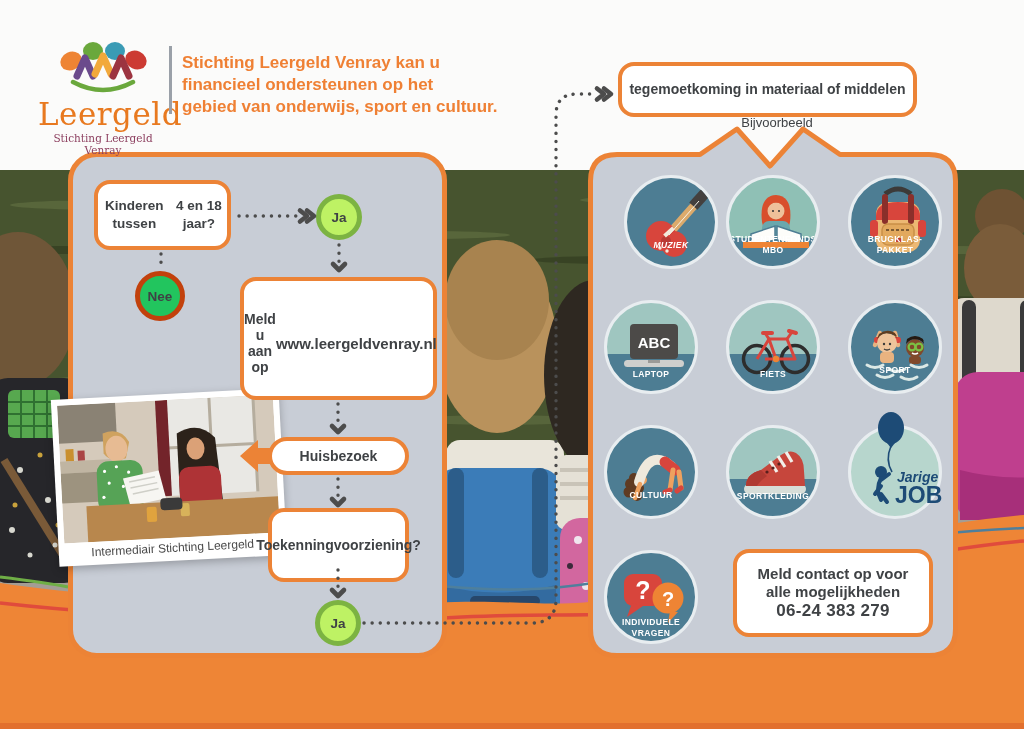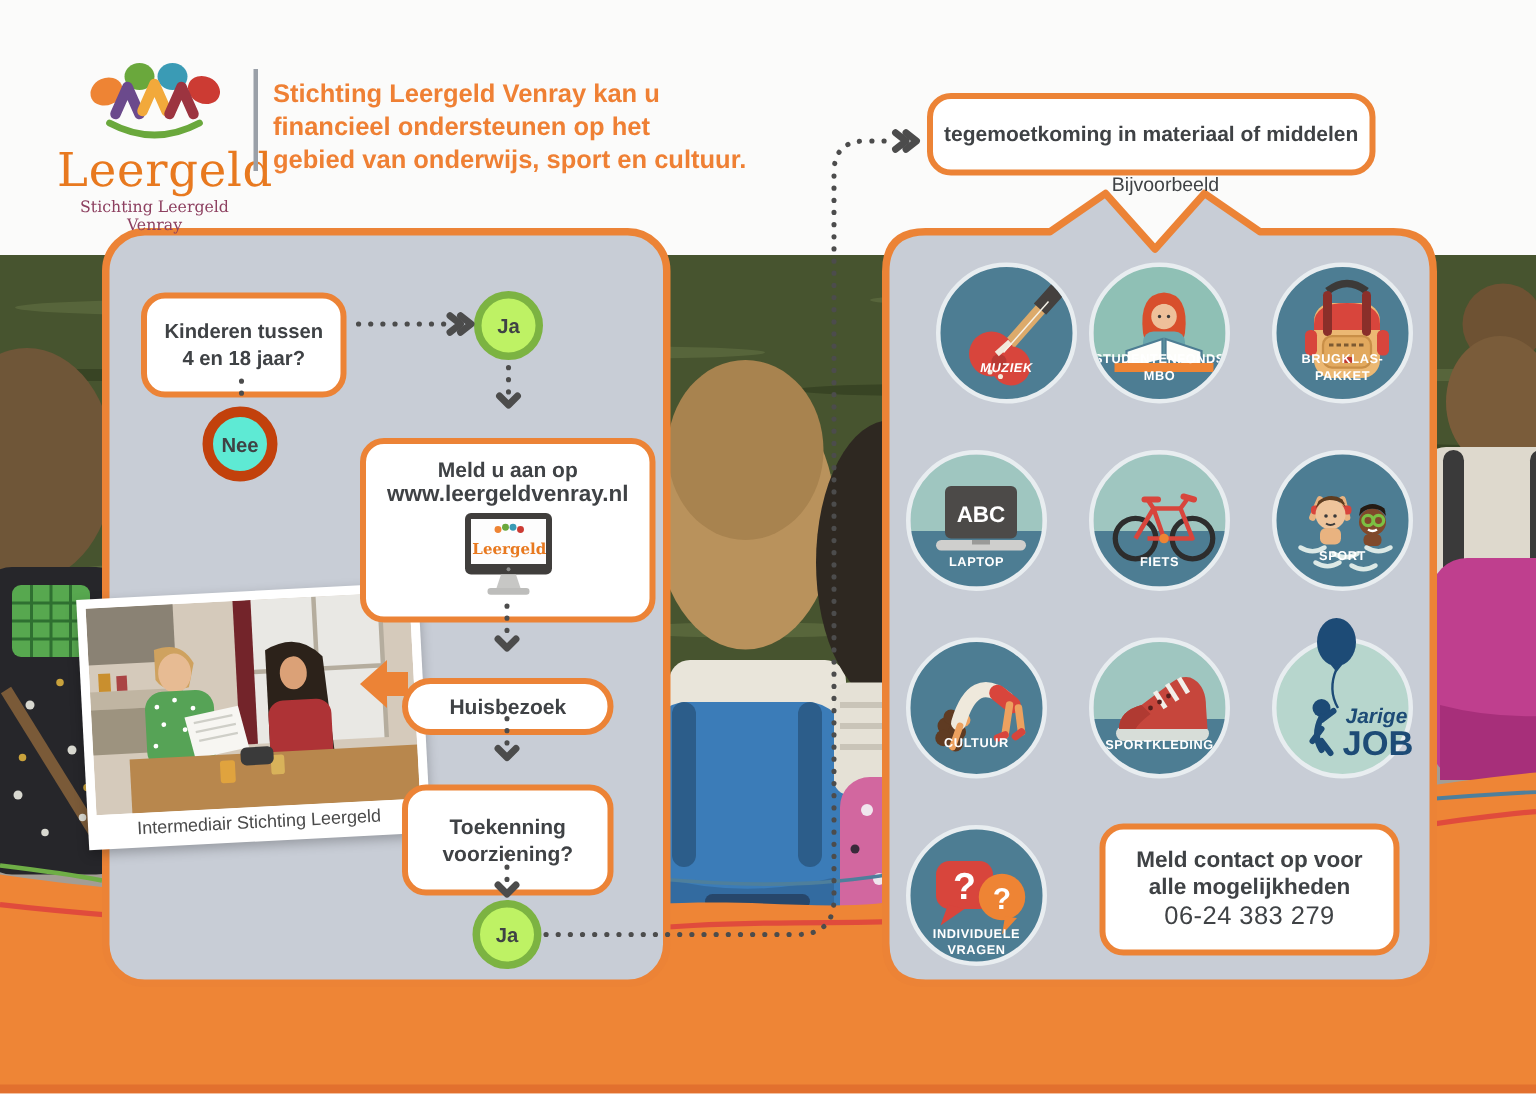--- a/index.html
+++ b/index.html
@@ -7,47 +7,47 @@
        font-family:"Liberation Sans",sans-serif;background:#fbfbfa;}
   .abs{position:absolute;}
   svg{display:block;}
   
   #logo-name{font-family:"DejaVu Serif","Liberation Serif",serif;font-size:31px;color:#e8791f;letter-spacing:.5px;}
   #logo-sub{font-family:"DejaVu Serif","Liberation Serif",serif;font-size:10.5px;color:#8d4060;}
   #header-claim{font-size:17px;line-height:22px;color:#ef8034;font-weight:600;}
   #header-claim b{font-weight:800;}
   
   .flowbox{background:#fff;border:4px solid #ec8336;border-radius:16px;color:#3f4245;
-           display:flex;flex-direction:column;align-items:center;justify-content:center;
-           text-align:center;font-weight:600;box-sizing:border-box;z-index:5;margin-top:15px;}
+           display:flex;flex-direction:row;align-items:center;justify-content:center;
+           text-align:center;font-weight:600;box-sizing:border-box;z-index:5;}
   .circle-node{border-radius:50%;box-sizing:border-box;display:flex;align-items:center;justify-content:center;
            font-weight:600;color:#3f4245;font-size:13.5px;z-index:5;}
   .yes-node{background:#bef264;border:5px solid #7cb342;}
-  .no-node{background:#5eead4;border:7px solid #c2410c;}
+  .no-node{background:#22c55e;border:5px solid #c2410c;}
   
   .tile{position:absolute;width:94px;height:94px;z-index:5;}
   .tcircle{width:94px;height:94px;border-radius:50%;border:3px solid #e8edf0;box-sizing:border-box;
            position:relative;overflow:hidden;}
   .tlabel{position:absolute;left:0;right:0;text-align:center;color:#fff;font-size:8.5px;
           font-weight:700;letter-spacing:.4px;line-height:10.5px;z-index:3;}
   .teal-solid{background:#4d7d93;}
   .split{background:linear-gradient(#9fc6c0 0 58%,#4d7d93 58% 100%);}
   .split-hi{background:linear-gradient(#8fc0b5 0 68%,#4d7d93 68% 100%);}
   .sage{background:#b7d6cd;}
   
   #top-bubble{background:#fff;border:4px solid #ec8336;border-radius:16px;color:#3f4245;
           font-size:14px;line-height:19px;font-weight:600;text-align:center;
           display:flex;flex-direction:column;justify-content:center;box-sizing:border-box;z-index:6;}
   #example-label{font-size:13px;font-weight:400;color:#3f4245;text-align:center;z-index:7;}
   
   #contact-box{background:#fff;border:4px solid #ec8336;border-radius:16px;color:#3f4245;
           text-align:center;box-sizing:border-box;z-index:5;
           display:flex;flex-direction:column;justify-content:center;gap:1px;}
   #contact-box .c-line{font-size:15px;font-weight:700;}
-  #contact-box .c-phone{font-size:17px;font-weight:400;letter-spacing:.3px;}
+  #contact-box .c-phone{font-size:17px;font-weight:700;letter-spacing:.3px;}
   
   #intermediair-photo{background:#fff;padding:6px 6px 2px 6px;transform:rotate(-3deg);
           box-shadow:0 3px 8px rgba(0,0,0,.25);z-index:4;}
   #photo-caption{font-size:12px;color:#4a4a4a;text-align:center;padding:3px 0 4px 0;}
 </style>
 </head>
 <body>
 
 <svg class="abs" id="bg-art" style="left:0;top:0;z-index:0;" width="1024" height="729" viewBox="0 0 1024 729">
   <rect x="0" y="0" width="1024" height="729" fill="#fbfbfa"></rect>

